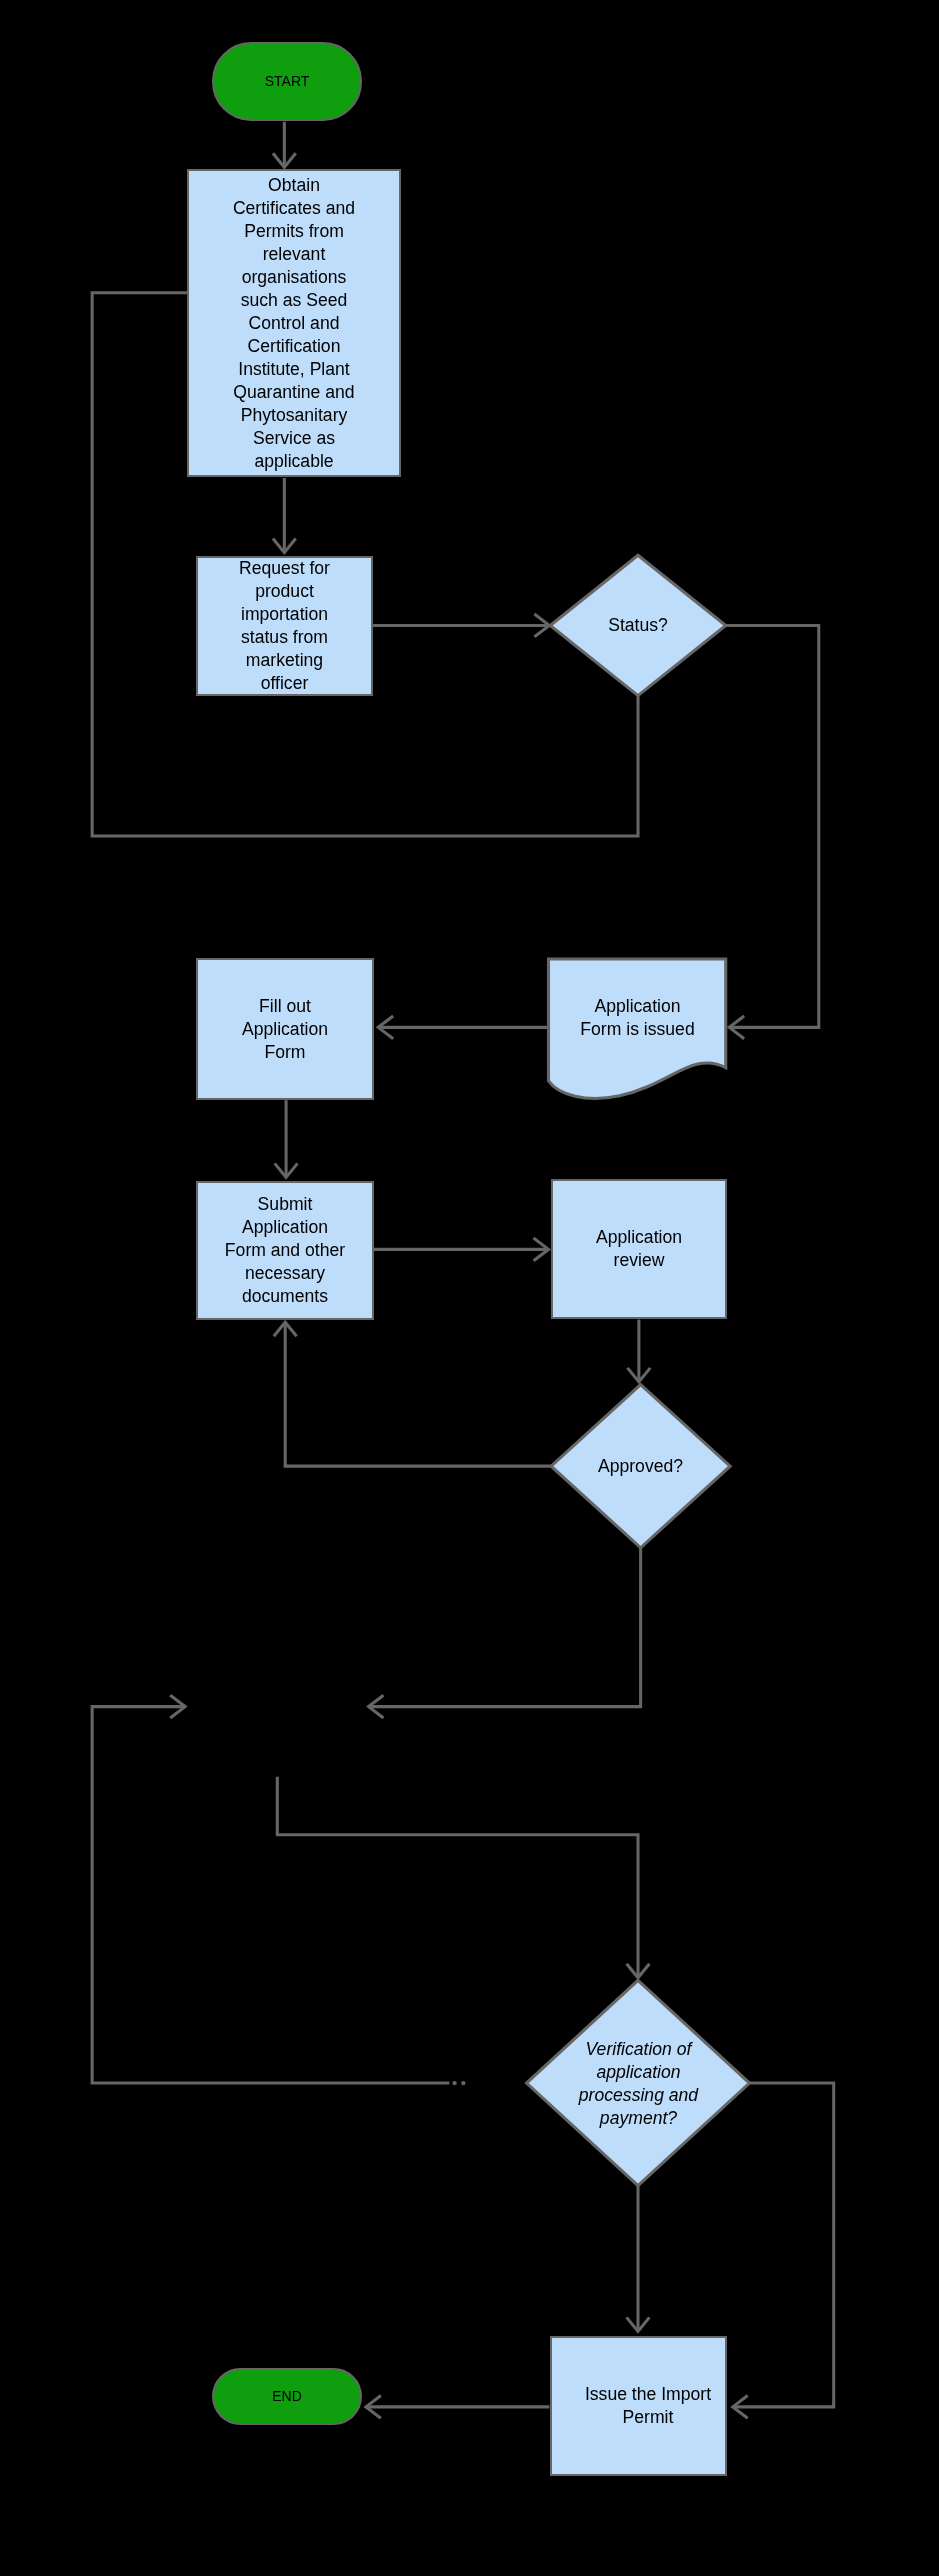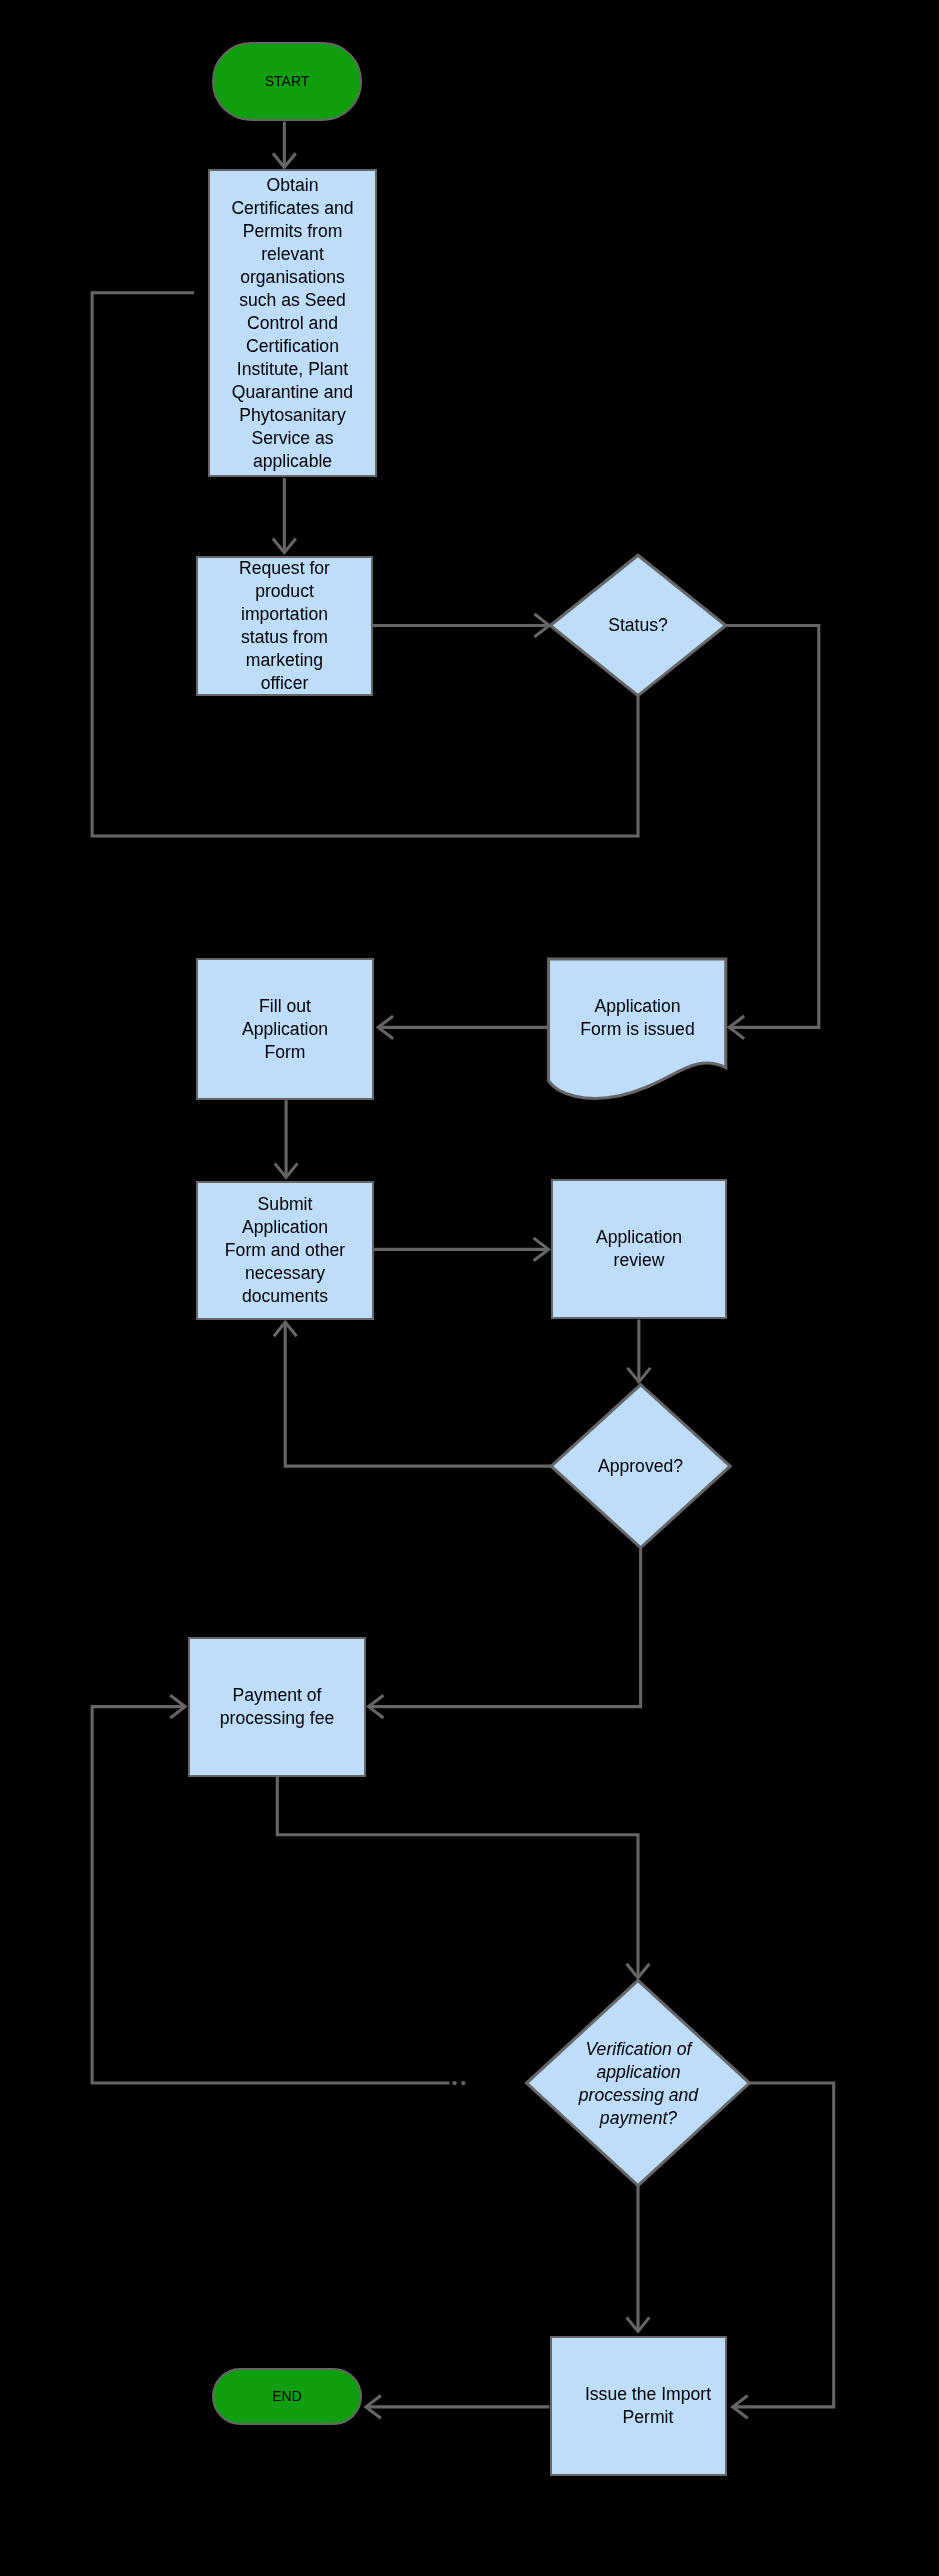--- a/index.html
+++ b/index.html
@@ -81,21 +81,21 @@
     <path class="shape" d="M727,632 L827,712 L727,792 L627,712 Z"></path>
     <path class="shape" d="M730,1577 L832,1670 L730,1763 L628,1670 Z"></path>
     <path class="shape" d="M727,2256 L854,2373 L727,2490 L600,2373 Z"></path>
     <path class="shape" d="M625,1092 H827 V1216 C790,1196 762,1236 706,1248 C668,1256 636,1247 625,1231 Z"></path>
   </svg>
 
   <div class="node terminator" style="left:212px;top:42px;width:150px;height:79px;">
     <span>START</span>
   </div>
 
-  <div class="node rect" style="left:208px;top:169px;width:169px;height:308px;">
+  <div class="node rect" style="left:187px;top:169px;width:214px;height:308px;">
     <span>Obtain
 Certificates and
 Permits  from
 relevant
 organisations
 such as Seed
 Control and
 Certification
 Institute, Plant
 Quarantine and
@@ -138,24 +138,20 @@
 
   <div class="node rect" style="left:551px;top:1179px;width:176px;height:140px;">
     <span>Application
 review</span>
   </div>
 
   <div class="node overlay" style="left:551px;top:1385px;width:179px;height:163px;">
     <span>Approved?</span>
   </div>
 
-  <div class="node rect" style="left:188px;top:1637px;width:178px;height:140px;">
-    <span>Payment of
-processing fee</span>
-  </div>
 
   <div class="node overlay" style="left:527px;top:1981px;width:223px;height:205px;font-style:italic;">
     <span>Verification of
 application
 processing and
 payment?</span>
   </div>
 
   <div class="node rect" style="left:550px;top:2336px;width:177px;height:140px;padding-left:19px;">
     <span>Issue the Import

